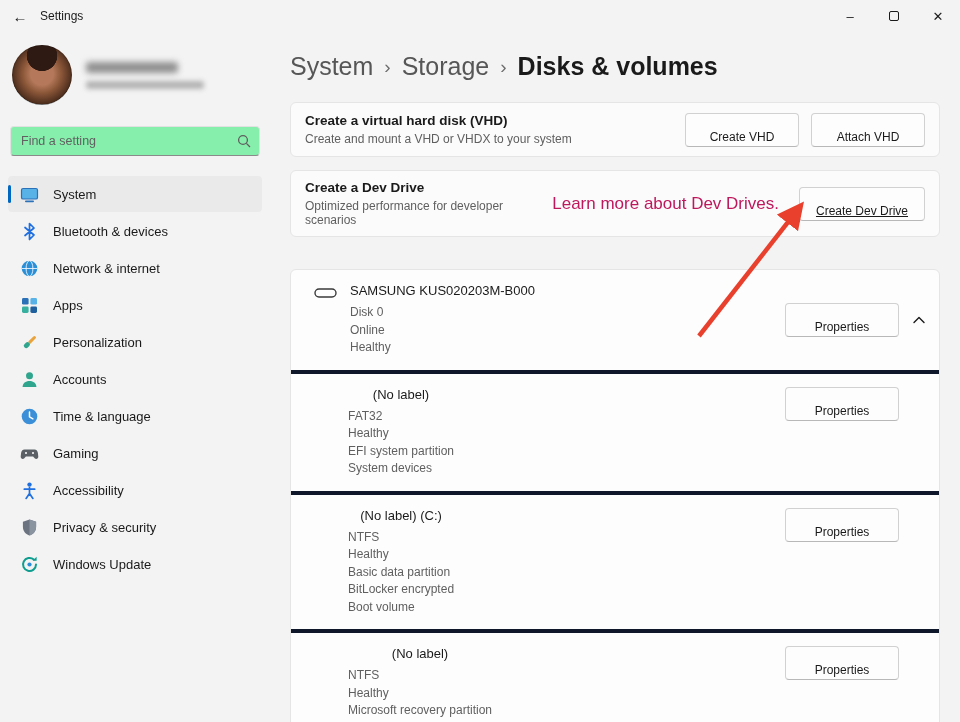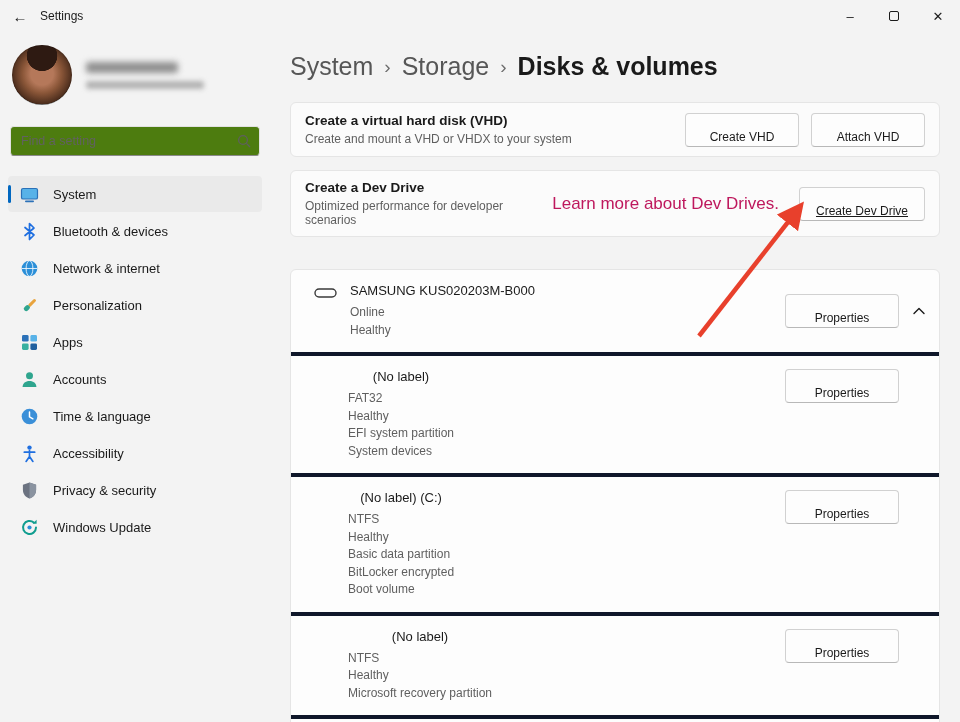--- a/index.html
+++ b/index.html
@@ -29,21 +29,21 @@
   .profile { display:flex; align-items:center; gap:14px; padding:2px 4px; height:70px; }
   .avatar { width:60px; height:60px; border-radius:50%; flex:none;
             background:
               radial-gradient(circle at 50% 18%, #2e1a12 0 26%, transparent 27%),
               radial-gradient(circle at 50% 48%, #b5785a 0 26%, #8a5638 45%, #4a2c1c 70%, #7d7d7d 71%);
             box-shadow:inset 0 0 0 1px rgba(0,0,0,.12); }
   .blur-name { width:92px; height:11px; border-radius:3px; background:#8f8f8f; filter:blur(3px); margin-bottom:8px; }
   .blur-mail { width:118px; height:8px; border-radius:3px; background:#b3b3b3; filter:blur(2.5px); }
   .search-wrap { position:relative; margin:16px 2px 0 2px; }
   .search-input { width:100%; height:30px; border:1px solid #e1e1e1; border-bottom:1px solid #8a8a8a;
-                  border-radius:4px; background:#4d7c0f; padding:0 30px 0 10px; font-size:12.5px;
+                  border-radius:4px; background:#86efac; padding:0 30px 0 10px; font-size:12.5px;
                   font-family:inherit; color:#1a1a1a; outline:none; }
   .search-input::placeholder { color:#616161; }
   .search-icon { position:absolute; right:9px; top:8px; }
 
   .nav { margin-top:20px; display:flex; flex-direction:column; gap:1px; }
   .nav-item { position:relative; height:36px; display:flex; align-items:center; gap:14px;
               padding:0 12px; border-radius:4px; cursor:pointer; }
   .nav-item.selected { background:#eaeaea; }
   .nav-item.selected::before { content:""; position:absolute; left:0; top:9px; bottom:9px; width:3px;
                                border-radius:2px; background:#0067c0; }
@@ -158,61 +158,71 @@
                 <ellipse cx="9.5" cy="9.5" rx="3.4" ry="7.8" fill="none" stroke="rgba(255,255,255,.8)" stroke-width="1"></ellipse>
                 <line x1="1.7" y1="9.5" x2="17.3" y2="9.5" stroke="rgba(255,255,255,.8)" stroke-width="1"></line>
               </svg>
           </span>
           <span class="nav-label">Network &amp; internet</span>
         </div>
 
         <div class="nav-item">
           <span class="nav-icon">
             <svg width="19" height="19" viewBox="0 0 19 19">
+                <rect x="2" y="2" width="6.6" height="6.6" rx="1.4" fill="#2b71b8"></rect>
+                <rect x="10.4" y="2" width="6.6" height="6.6" rx="1.4" fill="#58b2e8"></rect>
+                <rect x="2" y="10.4" width="6.6" height="6.6" rx="1.4" fill="#37b0a0"></rect>
+                <rect x="10.4" y="10.4" width="6.6" height="6.6" rx="1.4" fill="#1f5f9e"></rect>
+              </svg>
+          </span>
+          <span class="nav-label">Apps</span>
+        </div>
+
+        <div class="nav-item">
+          <span class="nav-icon">
+            <svg width="19" height="19" viewBox="0 0 19 19">
                 <g transform="rotate(45 9.5 9.5)">
                   <rect x="8" y="1" width="3" height="9.5" rx="1.5" fill="#e8a33d"></rect>
                   <rect x="7.1" y="10" width="4.8" height="6.5" rx="2.2" fill="#2fa58e"></rect>
                 </g>
               </svg>
           </span>
           <span class="nav-label">Personalization</span>
         </div>
 
         <div class="nav-item">
           <span class="nav-icon">
             <svg width="19" height="19" viewBox="0 0 19 19">
-                <rect x="2" y="2" width="6.6" height="6.6" rx="1.4" fill="#2b71b8"></rect>
-                <rect x="10.4" y="2" width="6.6" height="6.6" rx="1.4" fill="#58b2e8"></rect>
-                <rect x="2" y="10.4" width="6.6" height="6.6" rx="1.4" fill="#37b0a0"></rect>
-                <rect x="10.4" y="10.4" width="6.6" height="6.6" rx="1.4" fill="#1f5f9e"></rect>
-              </svg>
-          </span>
-          <span class="nav-label">Apps</span>
-        </div>
-
-        <div class="nav-item">
-          <span class="nav-icon">
-            <svg width="19" height="19" viewBox="0 0 19 19">
                 <circle cx="9.5" cy="5.8" r="3.5" fill="#2fa58e"></circle>
                 <path d="M2.6 17c0-3.9 3-6.1 6.9-6.1s6.9 2.2 6.9 6.1z" fill="#2fa58e"></path>
               </svg>
           </span>
           <span class="nav-label">Accounts</span>
         </div>
 
         <div class="nav-item">
           <span class="nav-icon">
             <svg width="19" height="19" viewBox="0 0 19 19">
                 <circle cx="9.5" cy="9.5" r="7.8" fill="#3a8fd8"></circle>
                 <path d="M9.5 5v4.8l3.4 2" stroke="#ffffff" stroke-width="1.5" fill="none" stroke-linecap="round"></path>
               </svg>
           </span>
           <span class="nav-label">Time &amp; language</span>
         </div>
 
+        <div class="nav-item">
+          <span class="nav-icon">
+            <svg width="19" height="19" viewBox="0 0 19 19">
+                <path d="M4.5 5.5h10c2 0 3.2 1.6 3.4 3.6l.4 3.4c.1 1.4-.9 2.4-2.1 2.4-1 0-1.6-.6-2.2-1.4l-.9-1.1H5.9l-.9 1.1c-.6.8-1.2 1.4-2.2 1.4-1.2 0-2.2-1-2.1-2.4l.4-3.4c.2-2 1.4-3.6 3.4-3.6z" fill="#5a6066"></path>
+                <circle cx="6" cy="9" r="1" fill="#fff"></circle>
+                <circle cx="13" cy="9" r="1" fill="#fff"></circle>
+              </svg>
+          </span>
+          <span class="nav-label">Gaming</span>
+        </div>
 
         <div class="nav-item">
           <span class="nav-icon">
             <svg width="19" height="19" viewBox="0 0 19 19">
                 <circle cx="9.5" cy="3.6" r="2.2" fill="#1f6fe0"></circle>
                 <path d="M9.5 6.6v6 M4.3 8.2h10.4 M9.5 12.6l-3.4 4.8 M9.5 12.6l3.4 4.8" stroke="#1f6fe0" stroke-width="1.7" fill="none" stroke-linecap="round" stroke-linejoin="round"></path>
               </svg>
           </span>
           <span class="nav-label">Accessibility</span>
         </div>
@@ -275,20 +285,21 @@
 
         <div class="disk-row header">
           <div class="row-left">
             <span class="disk-icon">
               <svg width="24" height="14" viewBox="0 0 24 14">
                   <rect x="1" y="3" width="21" height="8" rx="4" stroke="#3a3a3a" stroke-width="1.4" fill="none"></rect>
                 </svg>
             </span>
             <div class="row-text">
               <div class="row-name">SAMSUNG KUS020203M-B000</div>
+              <div class="row-detail">Disk 0</div>
               <div class="row-detail">Online</div>
               <div class="row-detail">Healthy</div>
             </div>
           </div>
           <div class="row-right">
             <button class="btn">Properties</button>
             <span class="chevron-col">
               <svg width="12" height="8" viewBox="0 0 12 8">
                   <path d="M1 6.5 L6 1.5 L11 6.5" stroke="#1a1a1a" stroke-width="1.4" fill="none" stroke-linecap="round" stroke-linejoin="round"></path>
                 </svg>

